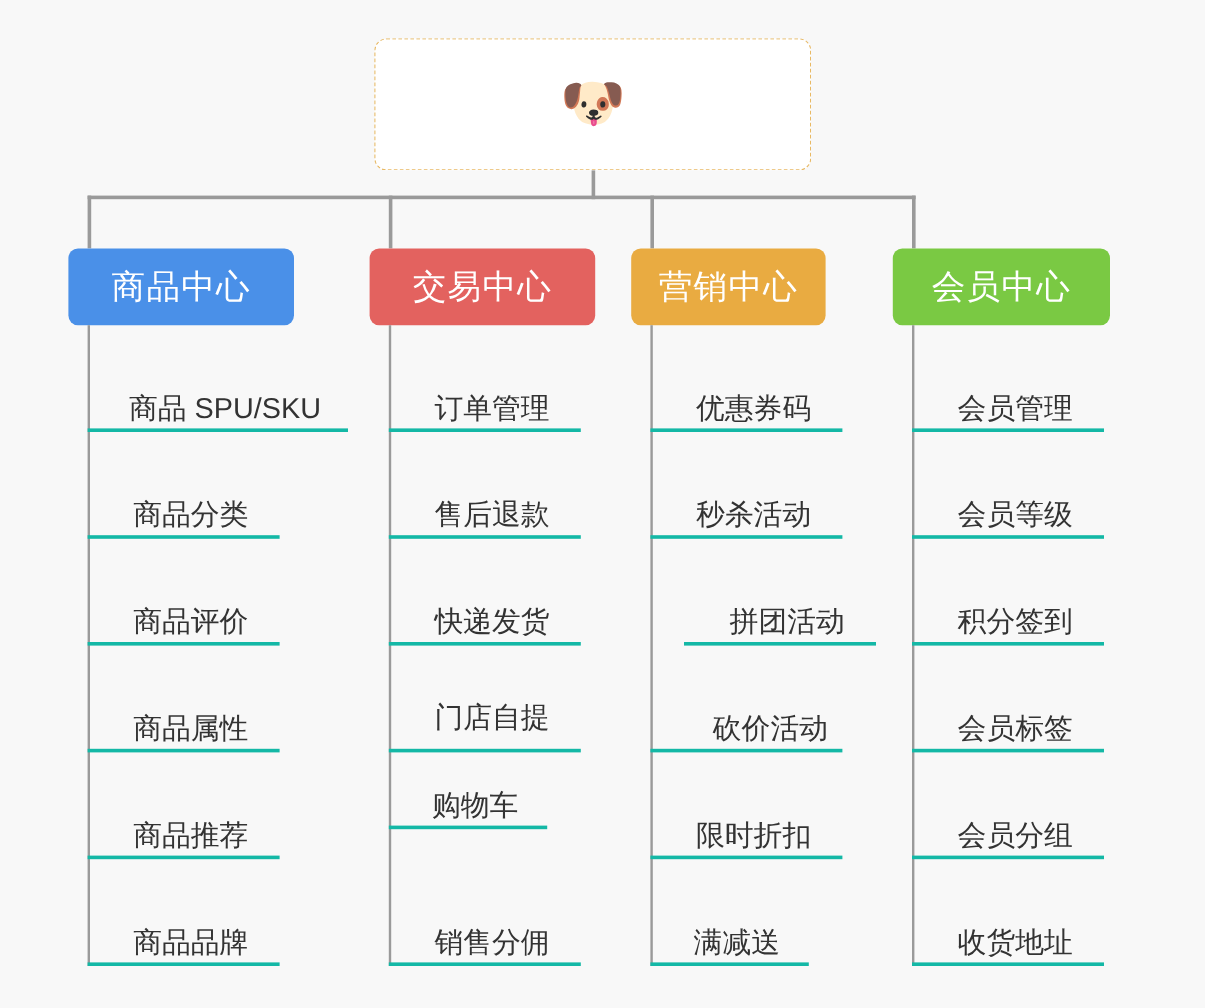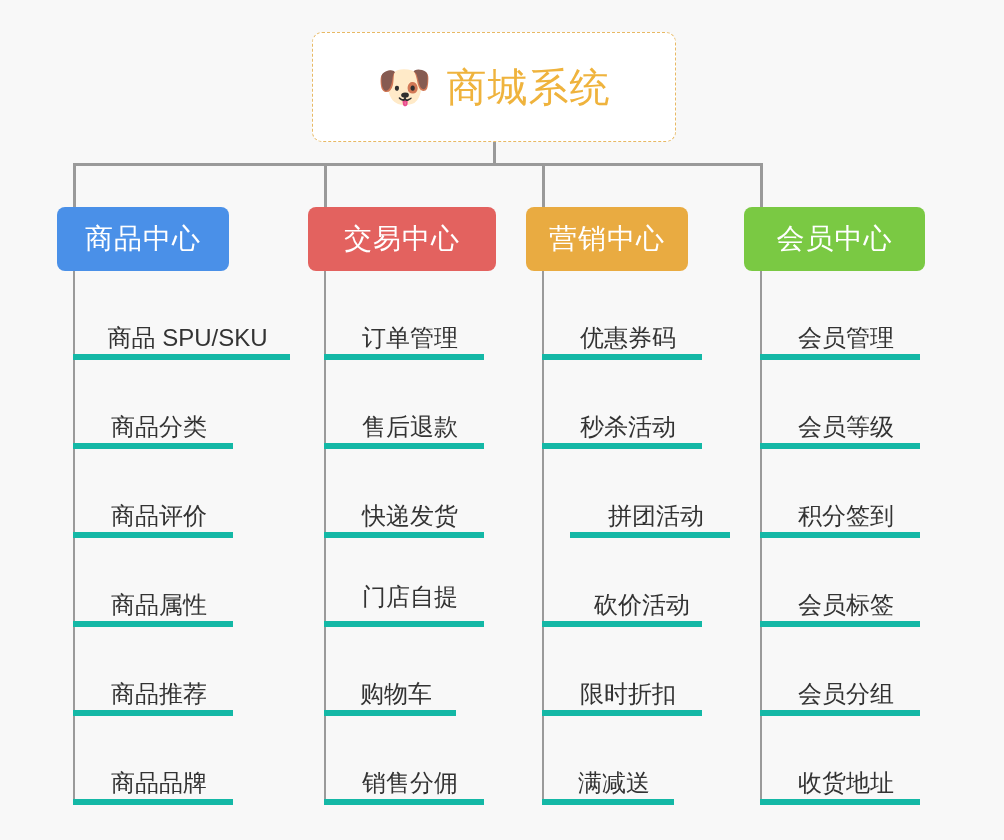--- a/index.html
+++ b/index.html
@@ -81,21 +81,21 @@
     position: absolute;
     width: 2px;
     background: #9a9a9a;
     left: 16px;
     top: 64px;
   }
   .leaf {
     position: absolute;
     left: 16px;
     box-sizing: border-box;
-    border-bottom: 6px solid #14b8a6;
+    border-bottom: 3px solid #14b8a6;
     height: 50px;
     display: flex;
     align-items: flex-end;
     justify-content: center;
     padding-bottom: 3px;
   }
   .leaf-label {
     font-size: 24px;
     color: #333333;
     white-space: nowrap;
@@ -103,35 +103,34 @@
     padding: 0 14px 0 26px;
   }
 </style>
 </head>
 <body>
 
 <div id="chart-root">
 
   <div class="root-node">
     <span class="root-emoji">🐶</span>
-    <span class="root-title">商城系统</span>
   </div>
 
   <div id="connector-layer">
       <div class="conn conn-v" style="left: 493px; top: 142px; height: 24px;"></div>
       <div class="conn conn-h" style="left: 73px; top: 163px; width: 690px;"></div>
       <div class="conn conn-v" style="left: 73px; top: 163px; height: 44px;"></div>
       <div class="conn conn-v" style="left: 324px; top: 163px; height: 44px;"></div>
       <div class="conn conn-v" style="left: 542px; top: 163px; height: 44px;"></div>
       <div class="conn conn-v" style="left: 760px; top: 163px; height: 44px;"></div>
     </div>
 
   <div id="column-layer">
       <div class="column" style="left: 57px;">
-        <div class="cat-header" style="width: 172px; background: rgb(74, 144, 232);">
+        <div class="cat-header" style="width: 188px; background: rgb(74, 144, 232);">
           <span>商品中心</span>
         </div>
         <div class="spine" style="height: 534px;"></div>
         <div class="leaf" style="top: 103px; width: 217px;">
           <span class="leaf-label">商品 SPU/SKU</span>
         </div>
         <div class="leaf" style="top: 192px; width: 160px;">
           <span class="leaf-label">商品分类</span>
         </div>
         <div class="leaf" style="top: 281px; width: 160px;">
@@ -157,21 +156,21 @@
         </div>
         <div class="leaf" style="top: 192px; width: 160px;">
           <span class="leaf-label">售后退款</span>
         </div>
         <div class="leaf" style="top: 281px; width: 160px;">
           <span class="leaf-label">快递发货</span>
         </div>
         <div class="leaf" style="top: 370px; width: 160px; align-items: center;">
           <span class="leaf-label">门店自提</span>
         </div>
-        <div class="leaf" style="top: 459px; width: 132px;">
+        <div class="leaf" style="top: 434px; width: 132px;">
           <span class="leaf-label">购物车</span>
         </div>
         <div class="leaf" style="top: 548px; width: 160px;">
           <span class="leaf-label">销售分佣</span>
         </div>
       </div>
       <div class="column" style="left: 526px;">
         <div class="cat-header" style="width: 162px; background: rgb(233, 171, 65);">
           <span>营销中心</span>
         </div>

